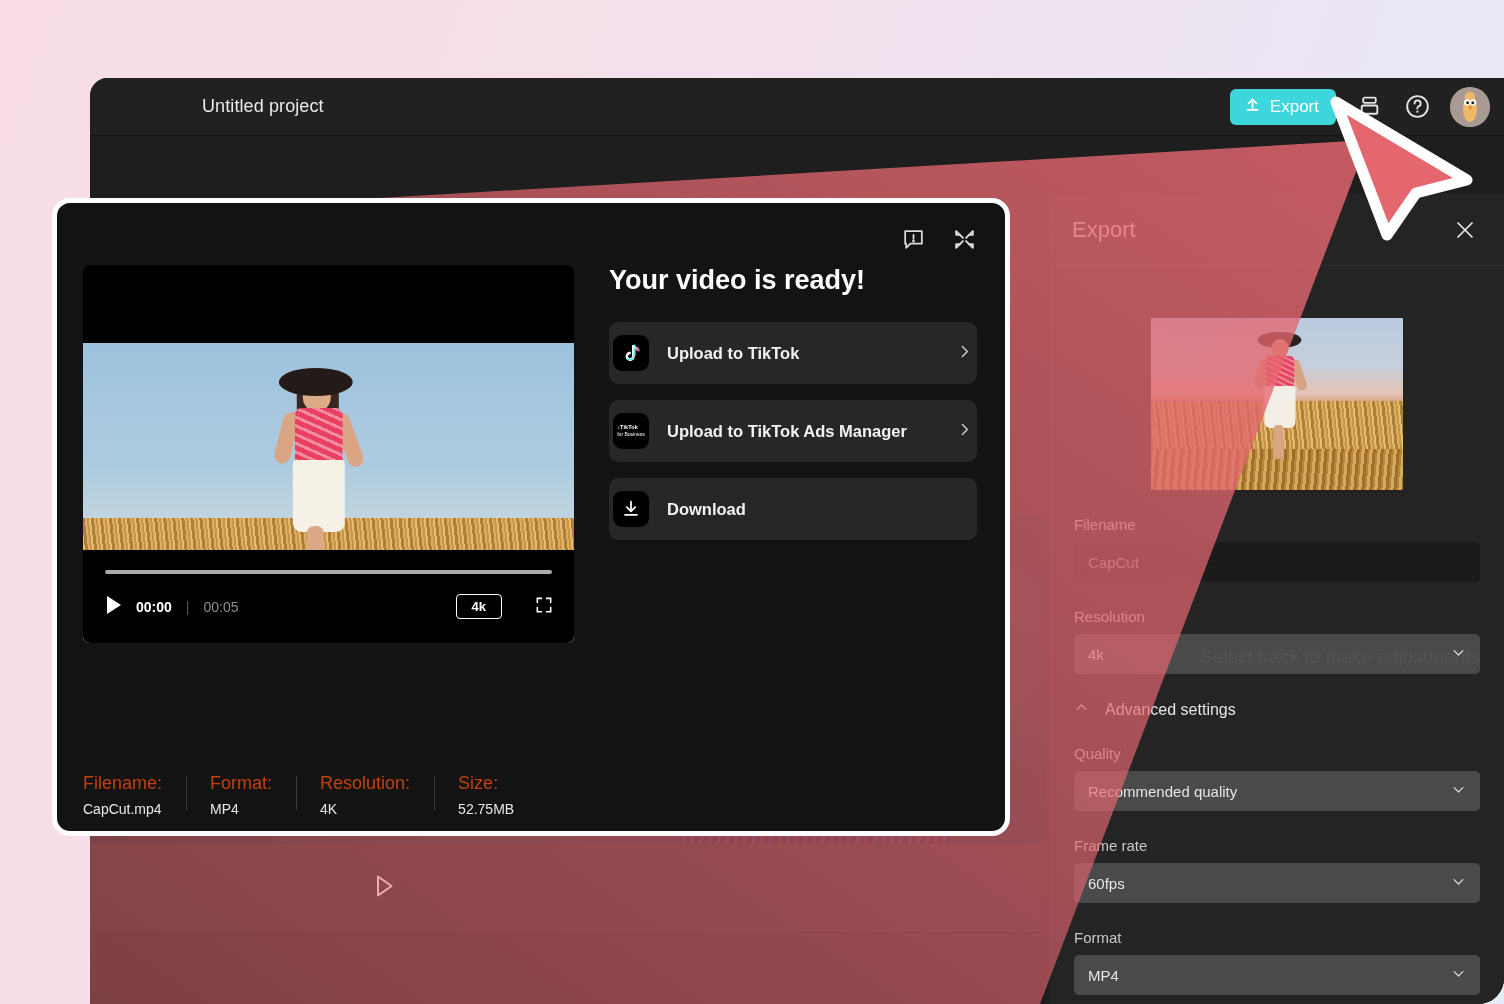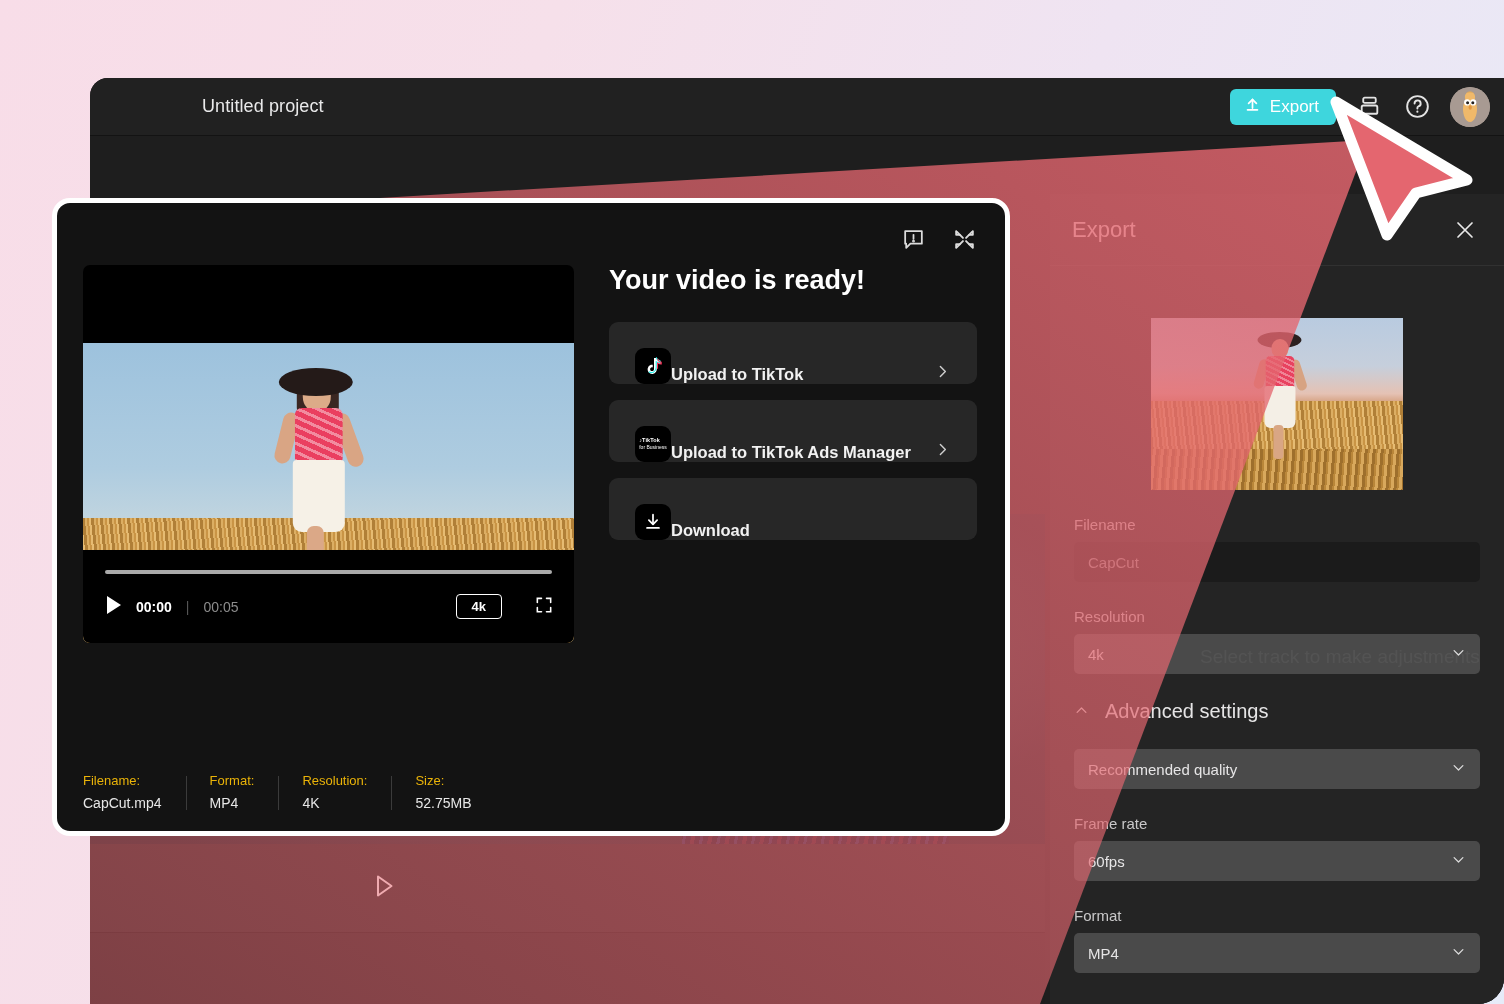--- a/index.html
+++ b/index.html
@@ -140,21 +140,21 @@
   .field-box {
     margin: 0 24px; height: 40px; border-radius: 5px;
     display: flex; align-items: center; padding: 0 14px;
     color: #e6e5e6; font-size: 15px; text-align: right;
   }
   .field-box.input { background: #1b1b1b; color: #9d9c9d; }
   .field-box.select { background: #4a4a4a; cursor: pointer; }
   .field-box .chev { margin-left: auto; color: #dcdcdc; }
   #advanced-toggle {
     display: flex; align-items: center; gap: 16px;
-    margin: 26px 0 0 24px; color: #e6e5e6; font-size: 20px; cursor: pointer;
+    margin: 26px 0 0 24px; color: #e6e5e6; font-size: 16px; cursor: pointer;
   }
   #bg-hint {
     position: absolute; left: 150px; top: 452px;
     color: rgba(255,255,255,.055); font-size: 19px; white-space: nowrap;
     pointer-events: none;
   }
 
   
   #beam {
     position: absolute; left: 0; top: 0; width: 1504px; height: 1004px;
@@ -227,29 +227,29 @@
 
   #dlg-meta {
     position: absolute; left: 26px; top: 570px; display: flex; align-items: flex-start;
   }
   .meta-cell { position: relative; padding-right: 24px; }
   .meta-cell + .meta-cell { padding-left: 24px; }
   .meta-cell + .meta-cell::before {
     content: ""; position: absolute; left: 0; top: 3px; width: 1px; height: 34px;
     background: #3b3b3b;
   }
-  .meta-k { color: #eab308; font-size: 13px; margin-bottom: 7px; }
+  .meta-k { color: #c2410c; font-size: 18px; margin-bottom: 7px; }
   .meta-v { color: #e7e7e7; font-size: 14px; }
 
   #dlg-right { position: absolute; left: 552px; top: 62px; right: 28px; }
   #dlg-heading { color: #fff; font-size: 27px; font-weight: bold; margin-bottom: 26px; }
   .action-row {
-    display: flex; align-items: flex-end; 
+    display: flex; align-items: center; gap: 18px;
     background: #272727; border-radius: 9px;
-    height: 62px; padding: 0 26px; margin-bottom: 16px; cursor: pointer;
+    height: 62px; padding: 0 4px; margin-bottom: 16px; cursor: pointer;
   }
   .action-ico {
     width: 36px; height: 36px; border-radius: 9px; background: #000;
     display: flex; align-items: center; justify-content: center; flex: 0 0 auto;
     position: relative; overflow: hidden;
   }
   .action-label { color: #f2f2f2; font-size: 16.5px; font-weight: bold; }
   .action-chev { margin-left: auto; color: #cfcfcf; }
   .tt-mini { font-size: 5px; color: #fff; line-height: 1.25; text-align: left; }
   .tt-mini b { display: block; font-size: 5.5px; letter-spacing: .1px; }
@@ -370,20 +370,21 @@
       <div id="advanced-toggle">
         <span>
           <svg width="15" height="15" viewBox="0 0 24 24" fill="none" stroke="#ddd" stroke-width="2" stroke-linecap="round" stroke-linejoin="round">
               <path d="M5 15l7-7 7 7"></path>
             </svg>
         </span>
         <span>Advanced settings</span>
       </div>
 
       <div class="field-group">
+        <div class="field-label">Quality</div>
         <div class="field-box select">
           <span>Recommended quality</span>
           <span class="chev">
             <svg width="15" height="15" viewBox="0 0 24 24" fill="none" stroke="currentColor" stroke-width="2" stroke-linecap="round" stroke-linejoin="round">
                 <path d="M5 9l7 7 7-7"></path>
               </svg>
           </span>
         </div>
       </div>
 

